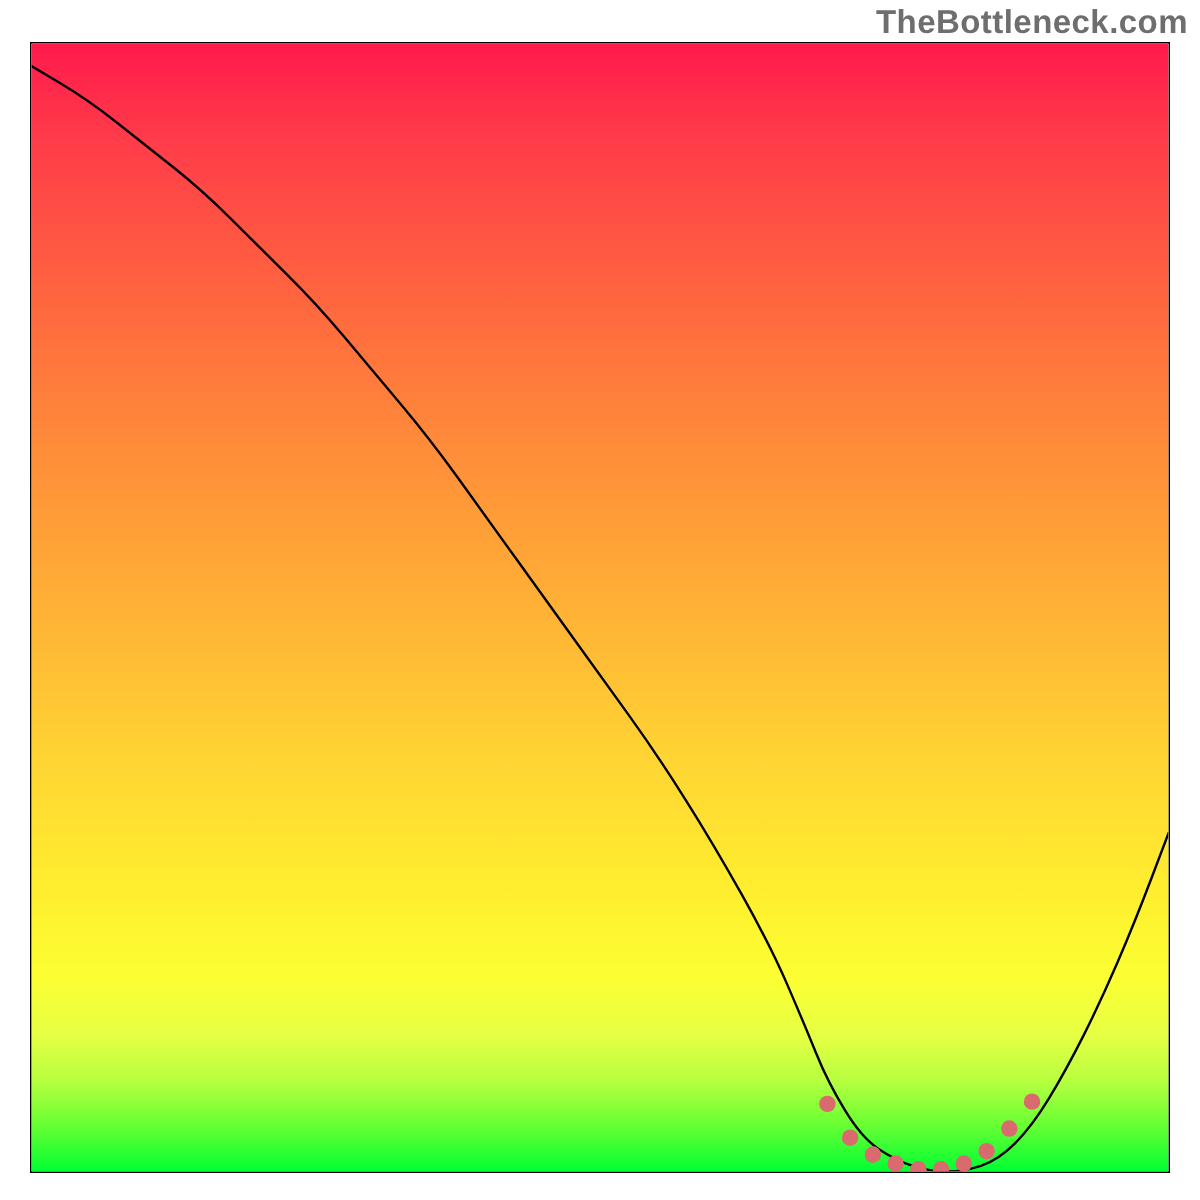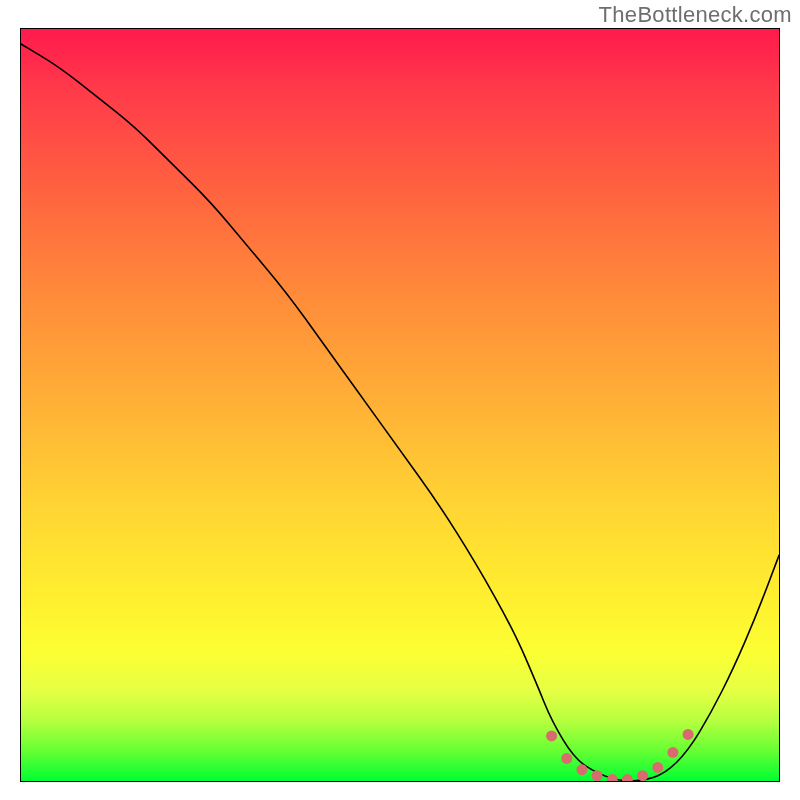--- a/index.html
+++ b/index.html
@@ -16,21 +16,21 @@
     width: 800px;
     height: 800px;
   }
   .watermark {
     position: absolute;
     top: 2px;
     right: 8px;
     font-size: 22px;
     letter-spacing: 0.3px;
     color: #6e6e6e;
-    font-weight: 400;
+    font-weight: 700;
     z-index: 3;
   }
   .plot-area {
     position: absolute;
     left: 20px;
     top: 28px;
     width: 760px;
     height: 754px;
     border: 1.5px solid #000;
     box-sizing: border-box;

